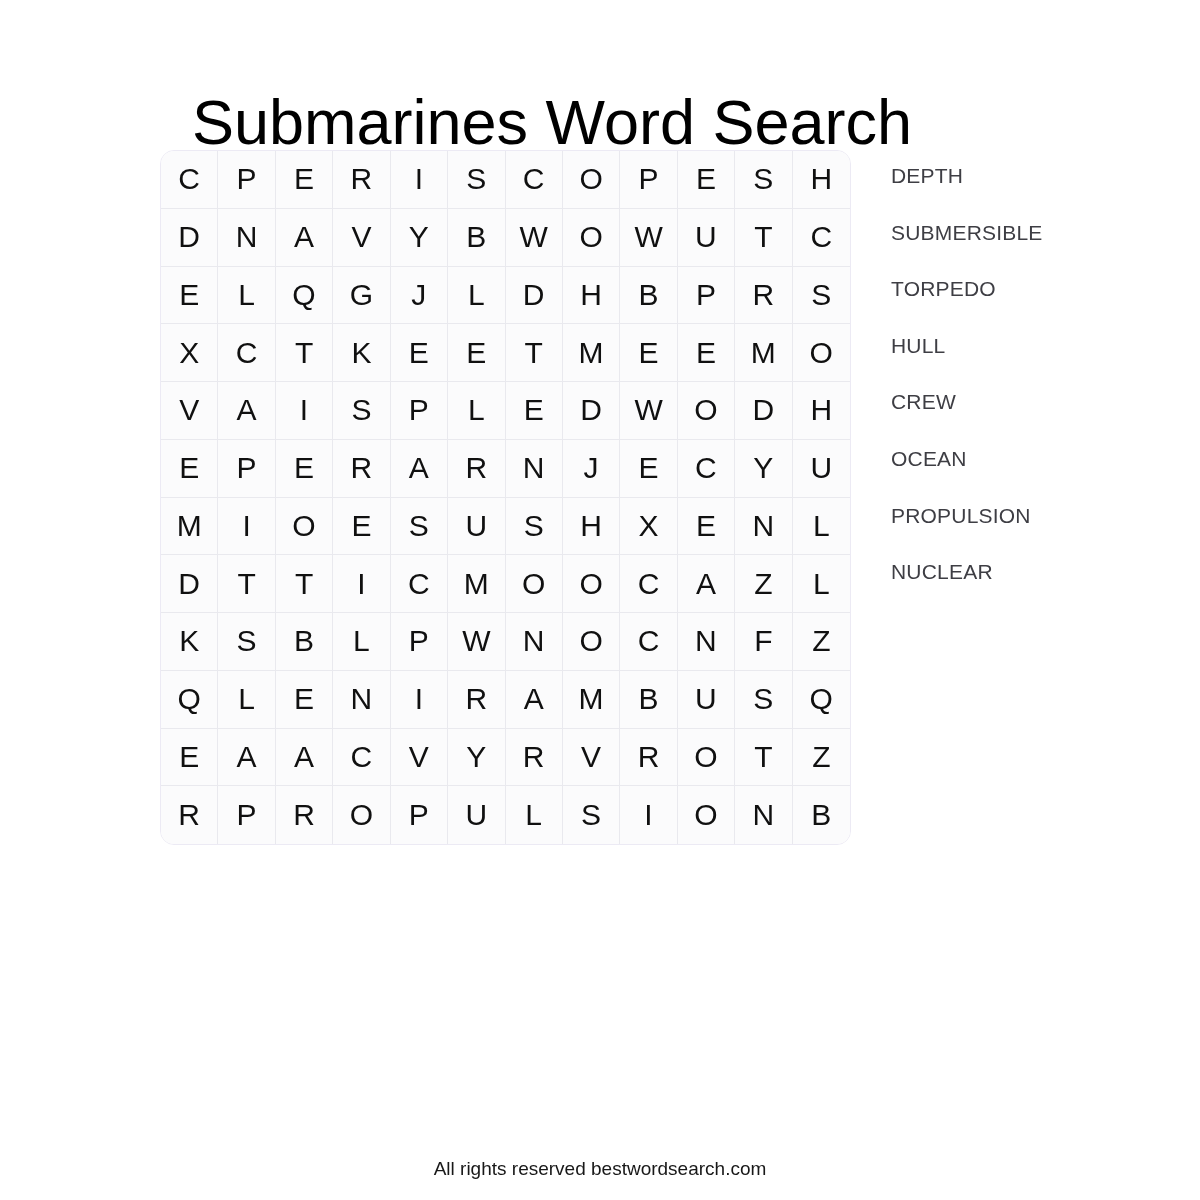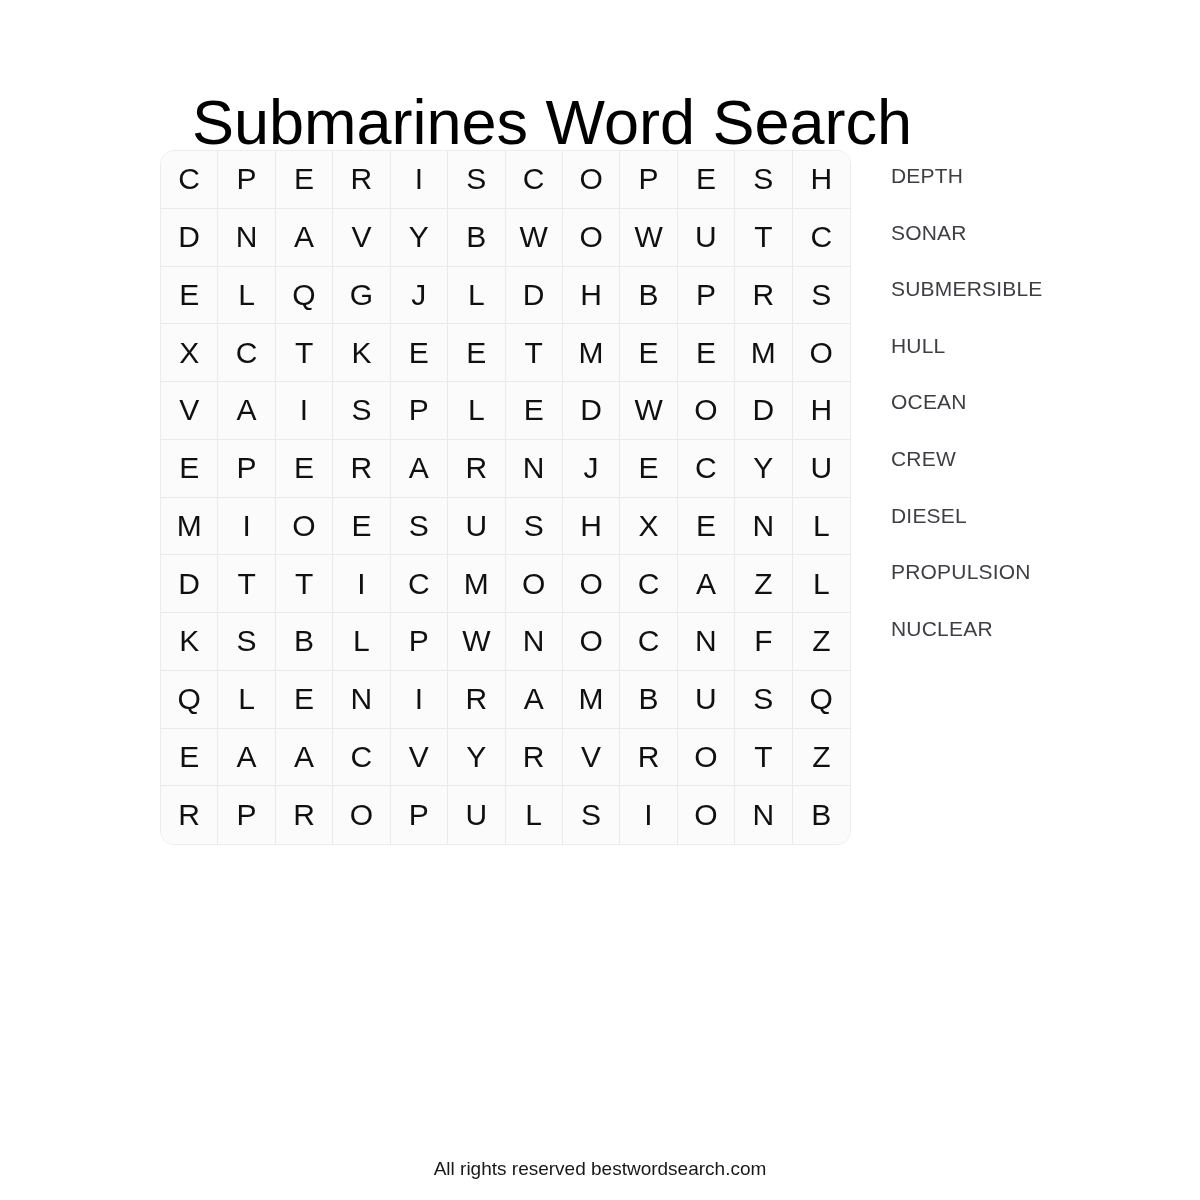--- a/index.html
+++ b/index.html
@@ -251,23 +251,22 @@
       <div class="grid-cell row-last">S</div>
       <div class="grid-cell row-last">I</div>
       <div class="grid-cell row-last">O</div>
       <div class="grid-cell row-last">N</div>
       <div class="grid-cell col-last row-last">B</div>
     </div>
 </div>
 
 <div id="word-list">
     <div class="word-item">DEPTH</div>
-    <div class="word-item">SONAR</div>
     <div class="word-item">SUBMERSIBLE</div>
+    <div class="word-item">TORPEDO</div>
     <div class="word-item">HULL</div>
+    <div class="word-item">CREW</div>
     <div class="word-item">OCEAN</div>
-    <div class="word-item">CREW</div>
-    <div class="word-item">DIESEL</div>
     <div class="word-item">PROPULSION</div>
     <div class="word-item">NUCLEAR</div>
   </div>
 
 <div id="footer-note">All rights reserved bestwordsearch.com</div>
 
 </body></html>

